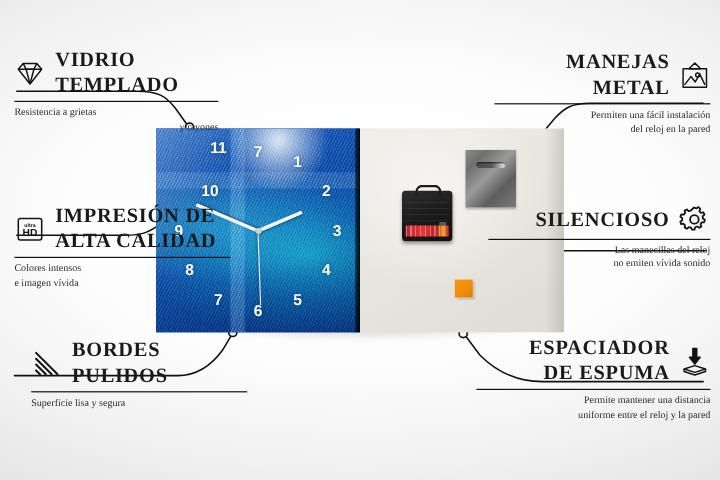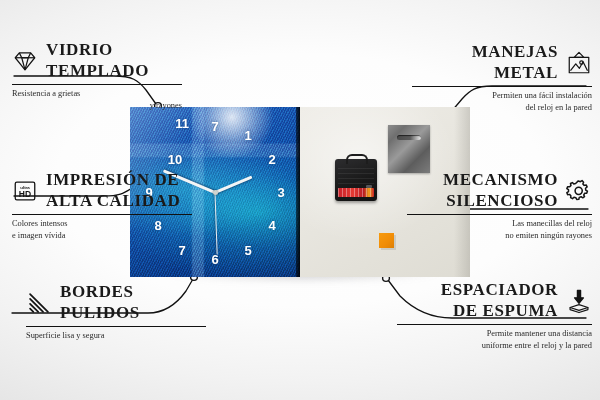--- a/index.html
+++ b/index.html
@@ -410,33 +410,32 @@
       </svg>
     </div>
     <div class="rule"></div>
     <div class="desc">Permiten una fácil instalación</div>
     <div class="desc" style="margin-top:0;">del reloj en la pared</div>
   </div>
 
   <div class="callout right" style="right:8px; top:170px; width:185px;">
     <div class="head">
       <div>
-        <div class="title">MECANISMO</div>
         <div class="title">SILENCIOSO</div>
       </div>
       <svg class="ico" viewBox="0 0 32 32">
         <g fill="none" stroke="#141414" stroke-width="1.9" stroke-linejoin="round">
           <path d="M16 4.3 l2.6 1.0 2.2 -1.4 1.9 2.0 -0.9 2.4 1.7 1.7 2.5 -0.6 1.2 2.5 -2.0 1.7 0.2 2.4 2.2 1.3 -0.9 2.6 -2.5 0.1 -1.3 2.0 1.0 2.3 -2.2 1.5 -2.1 -1.4 -2.3 0.8 -0.6 2.4 -2.7 0.2 -1.1 -2.2 -2.4 -0.5 -1.8 1.7 -2.4 -1.2 0.3 -2.5 -1.7 -1.7 -2.4 0.5 -1.0 -2.6 2.1 -1.4 0.0 -2.4 -2.1 -1.4 1.1 -2.5 2.5 0.2 1.6 -1.8 -0.6 -2.4 2.4 -1.2 1.8 1.8 2.3 -0.6 z" transform="translate(-0.4,-0.6) scale(0.97)"></path>
           <circle cx="15.6" cy="15.8" r="4.4"></circle>
         </g>
       </svg>
     </div>
     <div class="rule"></div>
     <div class="desc">Las manecillas del reloj</div>
-    <div class="desc" style="margin-top:0;">no emiten ningún rayones</div>
+    <div class="desc" style="margin-top:0;">no emiten vívida sonido</div>
   </div>
 
   <div class="callout right" style="right:8px; top:280px; width:195px;">
     <div class="head">
       <div>
         <div class="title">ESPACIADOR</div>
         <div class="title">DE ESPUMA</div>
       </div>
       <svg class="ico" viewBox="0 0 32 32">
         <g fill="none" stroke="#141414" stroke-width="1.5" stroke-linejoin="round">

